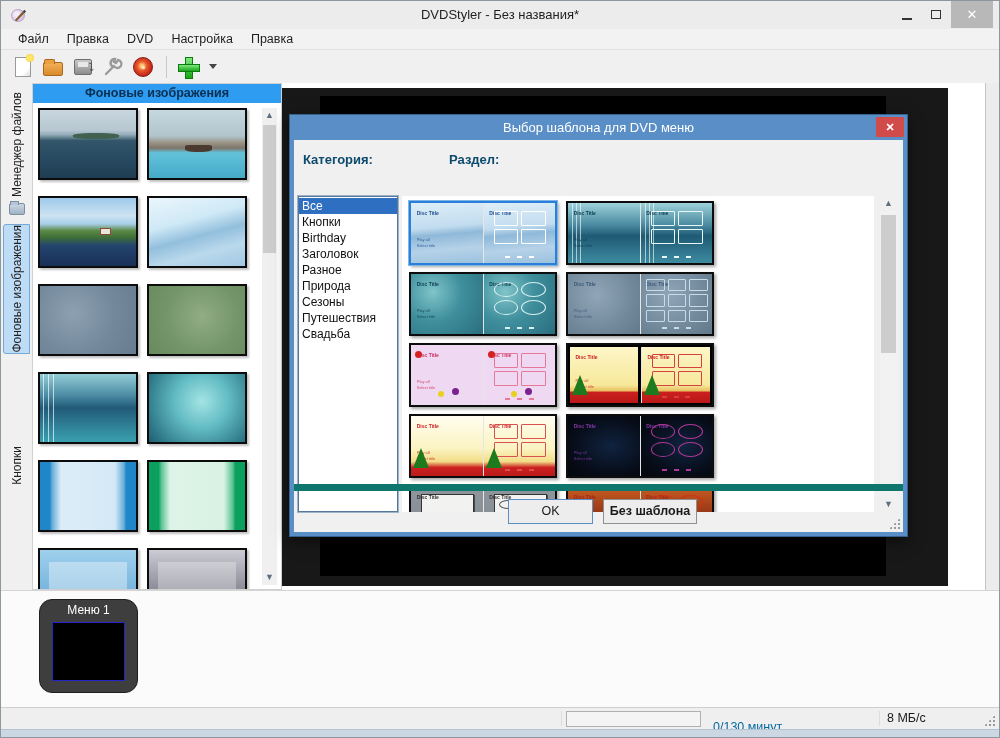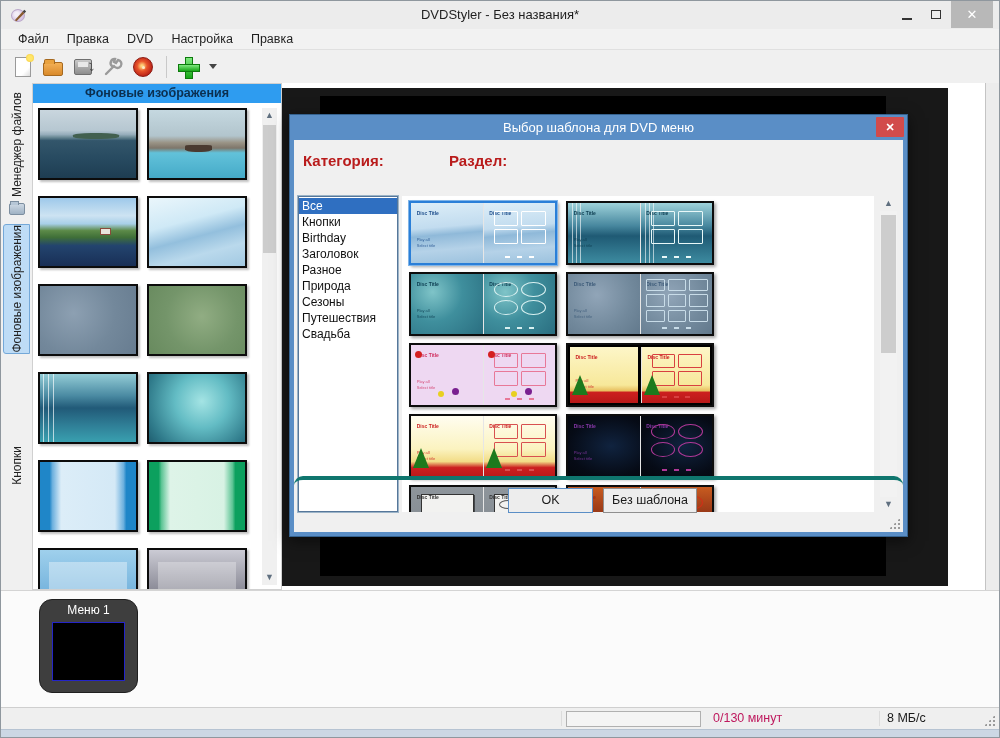--- a/index.html
+++ b/index.html
@@ -102,21 +102,21 @@
   .canvas{position:absolute;left:0;top:5px;width:666px;bottom:4px;background:#181818;}
   .menucanvas{position:absolute;left:38px;top:8px;right:62px;bottom:10px;background:#000;}
   .rframe{position:absolute;right:0;top:82px;width:14px;bottom:147px;background:#ececec;border-left:1px solid #c4c4c4;}
   
   .dialog{position:absolute;left:288px;top:113px;width:619px;height:423px;background:#5a8ec6;
        border:1px solid #35628f;box-shadow:0 4px 14px rgba(0,0,0,.55);}
   .dtitle{height:25px;color:#fff;font-size:13px;text-align:center;line-height:25px;position:relative;}
   .dclose{position:absolute;right:3px;top:2px;width:28px;height:20px;background:#d24b4b;color:#fff;
        font-size:11px;font-weight:bold;text-align:center;line-height:20px;border-radius:1px;}
   .dbody{position:absolute;left:4px;right:4px;top:25px;bottom:4px;background:#f0f0f0;}
-  .dlabel{position:absolute;font-size:15px;font-weight:bold;color:#b91c1c;text-align:right;}
+  .dlabel{position:absolute;font-size:13px;font-weight:bold;color:#0c4a6e;text-align:right;}
   .lab-cat{left:9px;top:12px;}
   .lab-sec{left:155px;top:12px;}
   .dinput{position:absolute;left:204px;top:7px;width:360px;height:23px;background:#fff;
        border:1px solid #70a8d8;font-size:12.5px;display:flex;align-items:center;padding-left:3px;}
   .dinput .selmark{background:#3399ff;color:#fff;padding:1px 1px;}
   .catlist{position:absolute;left:4px;top:56px;width:100px;height:316px;background:#fff;
        border:1px solid #56779a;outline:1px solid #9cb4c8;font-size:12px;overflow:hidden;padding-top:1px;}
   .cat{padding:0 3px;line-height:16px;white-space:nowrap;color:#111;}
   .cat.sel{background:#2f6fc1;color:#fff;}
   .tplgrid{position:absolute;left:108px;top:56px;width:472px;height:316px;background:#fff;
@@ -152,45 +152,45 @@
   .tpl-penguin .pnl::before{content:"";position:absolute;left:14%;top:12%;width:72%;height:58%;
        background:#f2f2f0;border:1px solid #333;box-shadow:1px 1px 0 rgba(0,0,0,.5);}
   .tpl-penguin .ovl{left:22%;right:20%;top:22%;height:36%;}
   .tpl-fire .pnl{background:linear-gradient(180deg,#c85c20 0%,#a8431a 28%,#8c3014 55%,#b85420 75%,#7a2810 100%);}
   .deco{position:absolute;}
   .deco.balloon{border-radius:50%;}
   .deco.tree{width:0;height:0;border-left:8px solid transparent;border-right:8px solid transparent;
        border-bottom:20px solid #1d7a1d;left:2px;bottom:8px;}
   .dlgscroll{position:absolute;right:6px;top:56px;width:17px;height:316px;background:#f2f2f2;}
   .dlgscroll .varrow{width:17px;}
-  .dfooter{position:absolute;left:0;right:0;bottom:0;height:56px;border-top:4px solid #0f766e;border-radius:9px;}
+  .dfooter{position:absolute;left:0;right:0;bottom:0;height:48px;border-top:7px solid #0f766e;}
   .dbtn{position:absolute;top:8px;height:25px;background:#ededed;border:1px solid #8f8f8f;
        font-size:12.5px;color:#1a1a1a;text-align:center;line-height:23px;}
   .btn-ok{left:214px;width:85px;border-color:#5a8ec6;}
-  .btn-notpl{left:309px;width:94px;}
+  .btn-notpl{left:309px;width:94px;font-weight:bold;}
   .grip{position:absolute;width:11px;height:11px;
        background-image:radial-gradient(#9a9a9a 1px,transparent 1.2px);background-size:4px 4px;
        clip-path:polygon(100% 0,100% 100%,0 100%);}
   .dgrip{right:3px;bottom:3px;}
   
   .bottompanel{position:absolute;left:0;right:0;bottom:30px;height:117px;background:#fbfbfb;
        border-top:1px solid #d4d4d4;}
   .menucard{position:absolute;left:38px;top:8px;width:99px;height:94px;background:#3e3e3e;
        border:1px solid #1f1f1f;border-radius:13px;}
   .menucard .mlabel{color:#fff;font-size:12px;text-align:center;margin-top:3px;}
   .menucard .mthumb{position:absolute;left:12px;right:12px;top:22px;bottom:11px;background:#000;
        border:1px solid #2424c8;}
   .hint{position:absolute;left:152px;top:50px;font-size:13px;color:#101010;}
   
   .statusbar{position:absolute;left:0;right:0;bottom:8px;height:22px;background:#efefef;
        border-top:1px solid #cfcfcf;font-size:12.5px;}
   .sdiv{position:absolute;top:3px;bottom:3px;width:1px;background:#dcdcdc;}
   .progress{position:absolute;left:565px;top:3px;width:135px;height:16px;background:#f4f4f4;
        border:1px solid #b0b0b0;}
-  .sduration{position:absolute;left:712px;top:3px;color:#be185d;}
+  .sduration{position:absolute;left:712px;top:12px;color:#0369a1;}
   .sspeed{position:absolute;left:886px;top:3px;color:#1a1a1a;}
   .sgrip{right:4px;bottom:3px;}
   .bottomedge{position:absolute;left:0;right:0;bottom:0;height:8px;background:#ccd7e4;border-top:1px solid #b6c3d2;}
 </style>
 </head>
 <body>
 
 <div class="win">
 
   <div class="titlebar">

